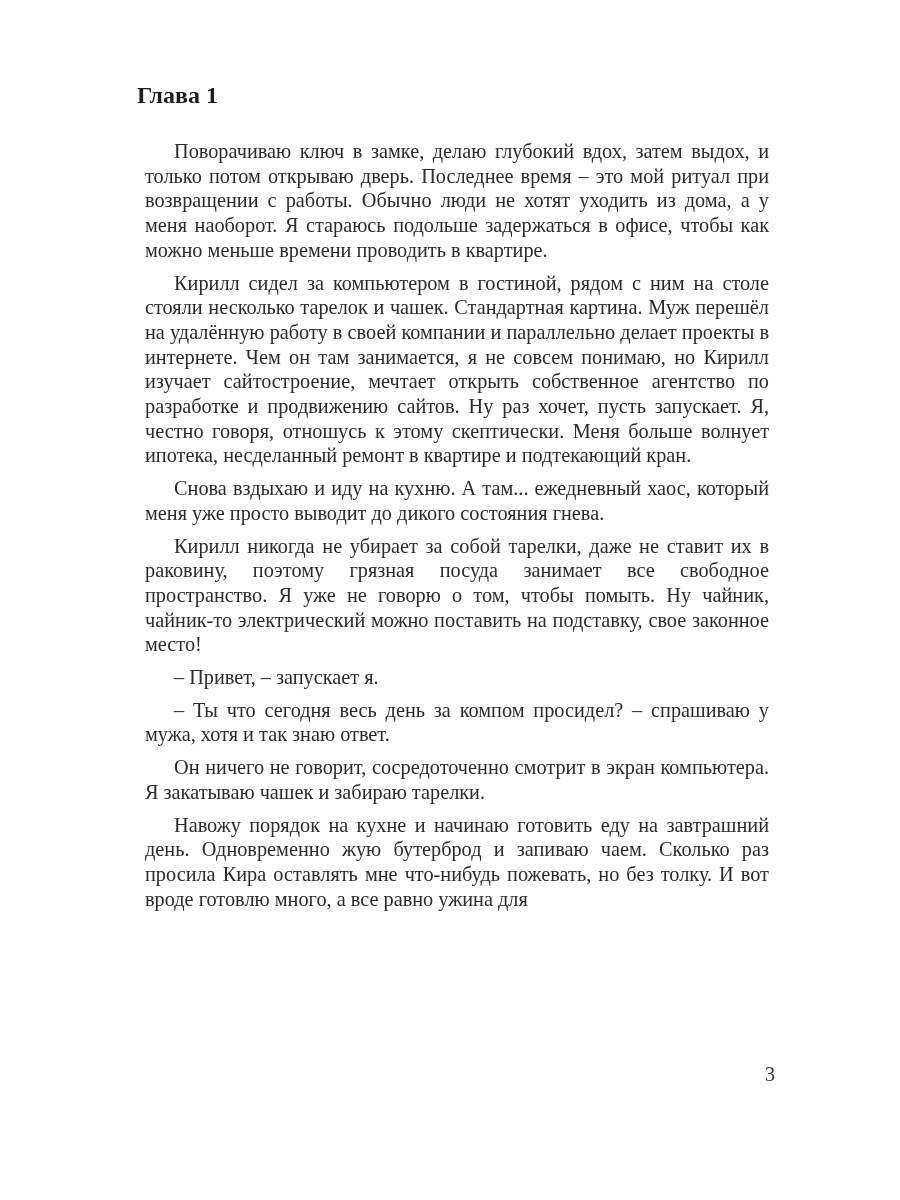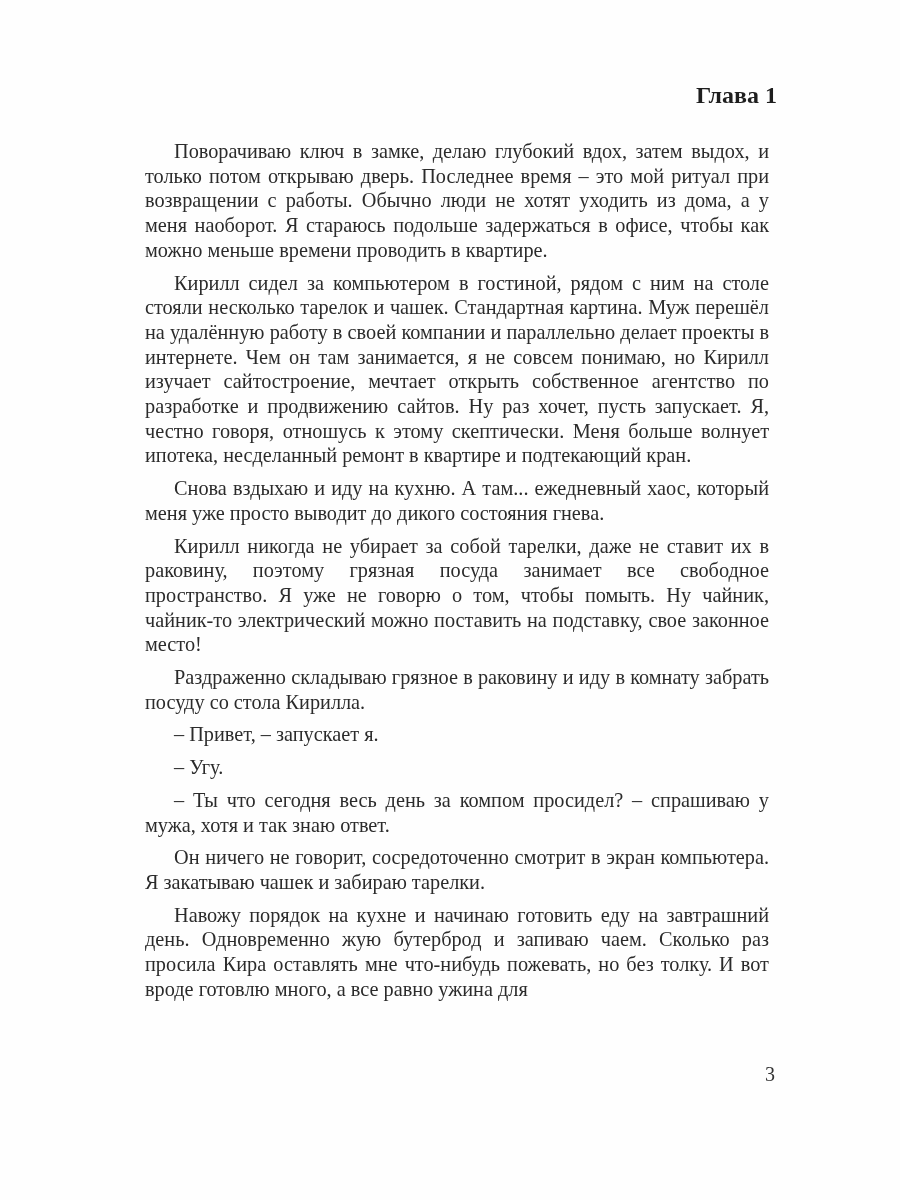--- a/index.html
+++ b/index.html
@@ -19,21 +19,21 @@
     position: absolute;
     left: 0; top: 0;
     width: 900px; height: 1200px;
     background: #fefefe;
   }
   .chapter-title {
     position: absolute;
     top: 80px;
     left: 137px;
     width: 640px;
-    text-align: right;
+    text-align: left;
     font-weight: bold;
     font-size: 24px;
     line-height: 30px;
     color: #1e1e1e;
     margin: 0;
   }
   .body-text {
     position: absolute;
     top: 131px;
     left: 137px;
@@ -63,22 +63,20 @@
 <body>
 
 <div class="page">
   <h1 class="chapter-title">Глава 1</h1>
 
   <div class="body-text">
     <p>Поворачиваю ключ в замке, делаю глубокий вдох, затем вы­дох, и только потом открываю дверь. Последнее время – это мой ритуал при возвращении с работы. Обычно люди не хотят ухо­дить из дома, а у меня наоборот. Я стараюсь подольше задер­жаться в офисе, чтобы как можно меньше времени проводить в квартире.</p>
     <p>Кирилл сидел за компьютером в гостиной, рядом с ним на столе стояли несколько тарелок и чашек. Стандартная картина. Муж перешёл на удалённую работу в своей компании и парал­лельно делает проекты в интернете. Чем он там занимается, я не совсем понимаю, но Кирилл изучает сайтостроение, мечтает открыть собственное агентство по разработке и продвижению сайтов. Ну раз хочет, пусть запускает. Я, честно говоря, отно­шусь к этому скептически. Меня больше волнует ипотека, несде­ланный ремонт в квартире и подтекающий кран.</p>
     <p>Снова вздыхаю и иду на кухню. А там... ежедневный хаос, ко­торый меня уже просто выводит до дикого состояния гнева.</p>
     <p>Кирилл никогда не убирает за собой тарелки, даже не ставит их в раковину, поэтому грязная посуда занимает все свободное пространство. Я уже не говорю о том, чтобы помыть. Ну чай­ник, чайник-то электрический можно поставить на подставку, свое законное место!</p>
-    <p>Раздраженно складываю грязное в раковину и иду в комнату забрать посуду со стола Кирилла.</p>
     <p>– Привет, – запускает я.</p>
-    <p>– Угу.</p>
     <p>– Ты что сегодня весь день за компом просидел? – спраши­ваю у мужа, хотя и так знаю ответ.</p>
     <p>Он ничего не говорит, сосредоточенно смотрит в экран ком­пьютера. Я закатываю чашек и забираю тарелки.</p>
     <p>Навожу порядок на кухне и начинаю готовить еду на за­втрашний день. Одновременно жую бутерброд и запиваю чаем. Сколько раз просила Кира оставлять мне что-нибудь пожевать, но без толку. И вот вроде готовлю много, а все равно ужина для</p>
   </div>
 
   <div class="page-number">3</div>
 </div>
 
 </body></html>

